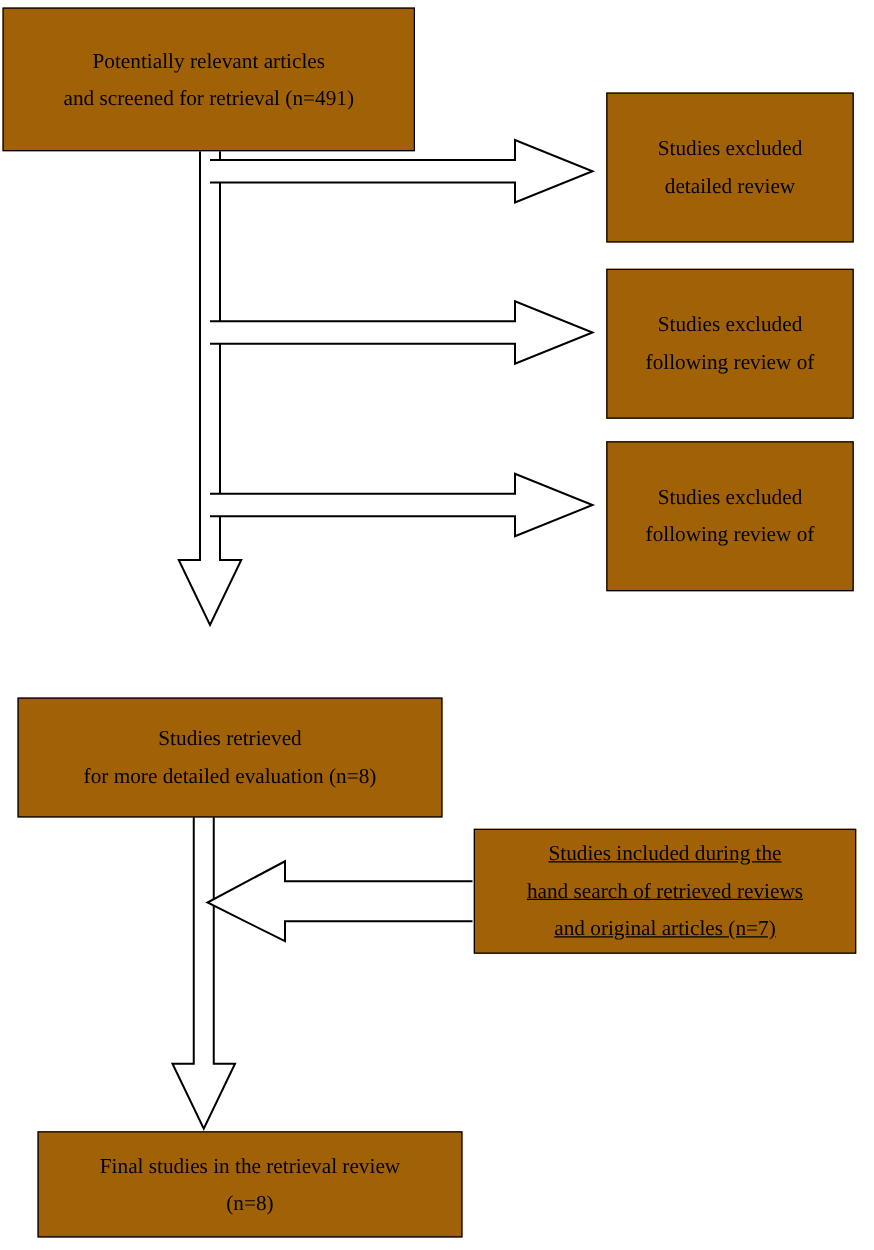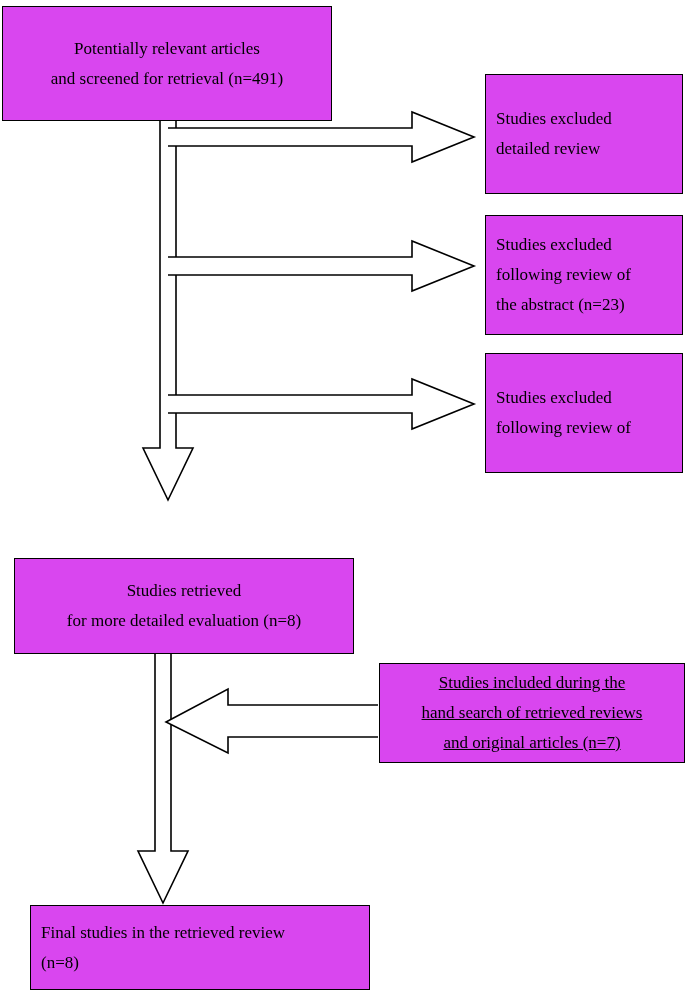--- a/index.html
+++ b/index.html
@@ -13,33 +13,33 @@
     height: 1000px;
     background: #ffffff;
     font-family: "Liberation Serif", serif;
     color: #000000;
     overflow: hidden;
   }
   .box {
     position: absolute;
     box-sizing: border-box;
     border: 1px solid #000000;
-    background: #d946ef;
+    background: #a16207;
     display: flex;
     flex-direction: column;
     justify-content: center;
     padding: 4px 10px;
   }
   .box .line {
     font-size: 17px;
     line-height: 30px;
     white-space: nowrap;
   }
   .center .line { text-align: center; }
-  .left .line { text-align: left; }
+  .left .line { text-align: center; }
 
   
   #box-source   { left: 2px;   top: 6px;   width: 330px; height: 115px; }
   #box-title    { left: 485px; top: 74px;  width: 198px; height: 120px; }
   #box-abstract { left: 485px; top: 215px; width: 198px; height: 120px; }
   #box-fulltext { left: 485px; top: 353px; width: 198px; height: 120px; }
   #box-retrieved{ left: 14px;  top: 558px; width: 340px; height: 96px; }
   #box-hand     { left: 379px; top: 663px; width: 306px; height: 100px; text-decoration: underline; }
   #box-final    { left: 30px;  top: 905px; width: 340px; height: 85px; }
 
@@ -83,37 +83,36 @@
   </div>
 
   <div class="box left" id="box-title">
     <div class="line">Studies excluded</div>
     <div class="line">detailed review</div>
   </div>
 
   <div class="box left" id="box-abstract">
     <div class="line">Studies excluded</div>
     <div class="line">following review of</div>
-    <div class="line">the abstract (n=23)</div>
   </div>
 
   <div class="box left" id="box-fulltext">
     <div class="line">Studies excluded</div>
     <div class="line">following review of</div>
   </div>
 
   <div class="box center" id="box-retrieved">
     <div class="line">Studies retrieved</div>
     <div class="line">for more detailed  evaluation (n=8)</div>
   </div>
 
   <div class="box center" id="box-hand">
     <div class="line">Studies included during the</div>
     <div class="line">hand search of retrieved reviews</div>
     <div class="line">and original articles (n=7)</div>
   </div>
 
   <div class="box left" id="box-final">
-    <div class="line">Final studies in the retrieved review</div>
+    <div class="line">Final studies in the retrieval review</div>
     <div class="line">(n=8)</div>
   </div>
 
 </div>
 
 </body></html>

